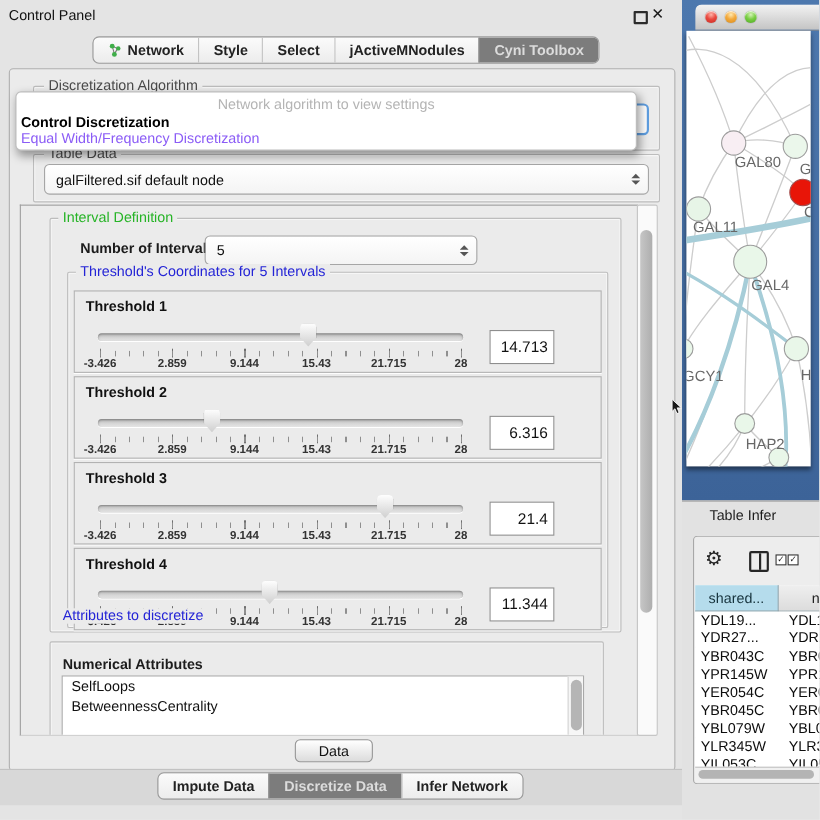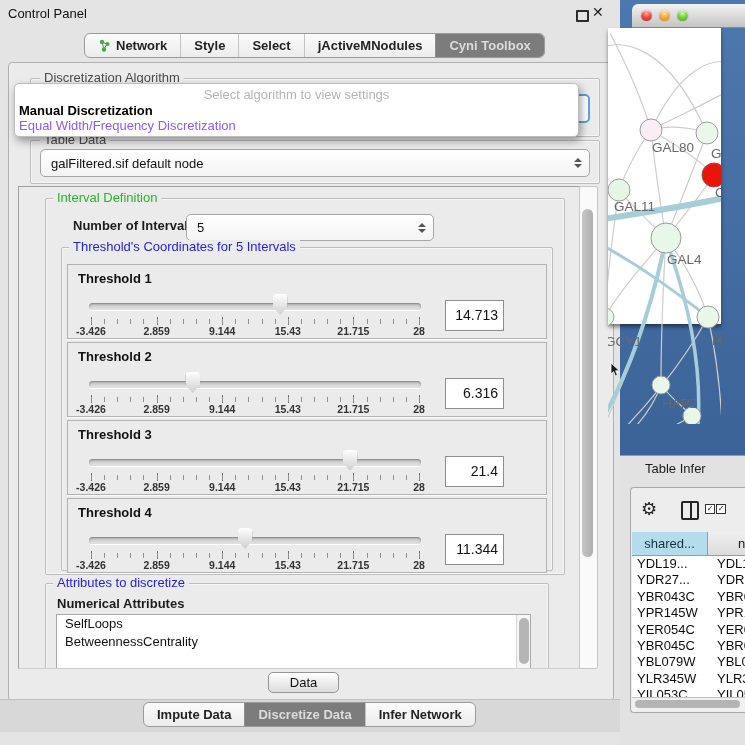--- a/index.html
+++ b/index.html
@@ -65,21 +65,21 @@
 
   .btn{background:linear-gradient(#ffffff,#dcdcdc);border:1px solid #969696;border-radius:5px;text-align:center;color:#111;}
 
   
   .desktop-blue{left:620px;top:0;width:125px;height:455px;background:linear-gradient(180deg,#4d78ae,#3c6398);}
   .nw-titlebar{left:632px;top:4px;width:113px;height:23px;border-radius:6px 0 0 0;background:linear-gradient(#f3f3f3,#c4c4c4);border-bottom:1px solid #8a8a8a;}
   .light{position:absolute;top:6px;width:11px;height:11px;border-radius:50%;box-shadow:inset 0 1px 1px rgba(255,255,255,.8),0 0 1px rgba(0,0,0,.5);}
   .light.red{left:9px;background:radial-gradient(circle at 50% 30%,#ffb3a8 0%,#e9493f 45%,#c9281f 100%);}
   .light.yellow{left:27px;background:radial-gradient(circle at 50% 30%,#ffe9b0 0%,#f3a93c 45%,#d88a17 100%);}
   .light.green{left:45px;background:radial-gradient(circle at 50% 30%,#d7f3b9 0%,#79ce43 45%,#4ba821 100%);}
-  .nw-content{left:608px;top:28px;width:113px;height:296px;background:#fff;box-shadow:0 3px 4px rgba(0,0,0,.45);}
+  .nw-content{left:624px;top:28px;width:113px;height:396px;background:#fff;box-shadow:0 3px 4px rgba(0,0,0,.45);}
 
   
   .tablepanel-bg{left:620px;top:455px;width:125px;height:290px;background:#e2e2e2;border-top:1px solid #9a9a9a;}
   .tp-title{left:645px;top:461px;color:#1c1c1c;}
   .tp-inner{left:630px;top:487px;width:125px;height:224px;background:#ededed;border:1px solid #a8a8a8;border-radius:4px 0 0 4px;border-right:none;}
   .gear{left:641px;top:498px;font-size:18px;color:#262626;}
   .cols-icon{left:681px;top:501px;width:14px;height:15px;border:2px solid #262626;border-radius:2px;}
   .cols-icon::after{content:"";position:absolute;left:50%;top:0;bottom:0;width:2px;background:#262626;}
   .chk{position:absolute;width:8px;height:8px;border:1.5px solid #333;font-size:8px;line-height:8px;text-align:center;color:#222;background:#fff;}
   .tbl-white{left:632px;top:532px;width:113px;height:165px;background:#fff;}
@@ -234,21 +234,21 @@
         <span style="left:88.6px">2.859</span>
         <span style="left:154.2px">9.144</span>
         <span style="left:285.4px">21.715</span>
         <span style="left:219.8px">15.43</span>
         <span style="left:351px">28</span>
       </div>
       <div class="vbox">11.344</div>
     </div>
 
     <div class="abs group" style="left:26px;top:396px;width:502px;height:120px;"></div>
-    <div class="abs group-label lbl-blue" style="left:34px;top:389px;">Attributes to discretize</div>
+    <div class="abs group-label lbl-blue" style="left:34px;top:366px;">Attributes to discretize</div>
     <div class="abs" style="left:38px;top:409px;font-weight:bold;">Numerical Attributes</div>
     <div class="abs attr-list" style="left:37px;top:427px;width:473px;height:58px;">
       <div class="row">SelfLoops</div>
       <div class="row">BetweennessCentrality</div>
       <div class="list-scroll">
           <div class="thumb"></div>
         </div>
     </div>
   </div>
 
@@ -386,22 +386,22 @@
   <div class="abs trow" style="top:687.2px;height:10px;overflow:hidden;">
       <div class="c1">YIL053C</div>
       <div class="c2">YIL053C</div>
     </div>
 
   <div class="abs hscroll">
       <div class="thumb"></div>
     </div>
 
   <div class="abs popup">
-    <div class="ph">Select algorithm to view settings</div>
-    <div class="it1">Manual Discretization</div>
+    <div class="ph">Network algorithm to view settings</div>
+    <div class="it1">Control Discretization</div>
     <div class="it2">Equal Width/Frequency Discretization</div>
   </div>
 
   <svg class="abs cursor" viewBox="0 0 11 15">
     <polygon points="1,0 1,11 3.6,8.6 5.4,13 7.4,12 5.6,7.8 9.4,7.8" fill="#1a1a1a" stroke="#ffffff" stroke-width="0.8"></polygon>
   </svg>
 
 </div>
 
 </body></html>

